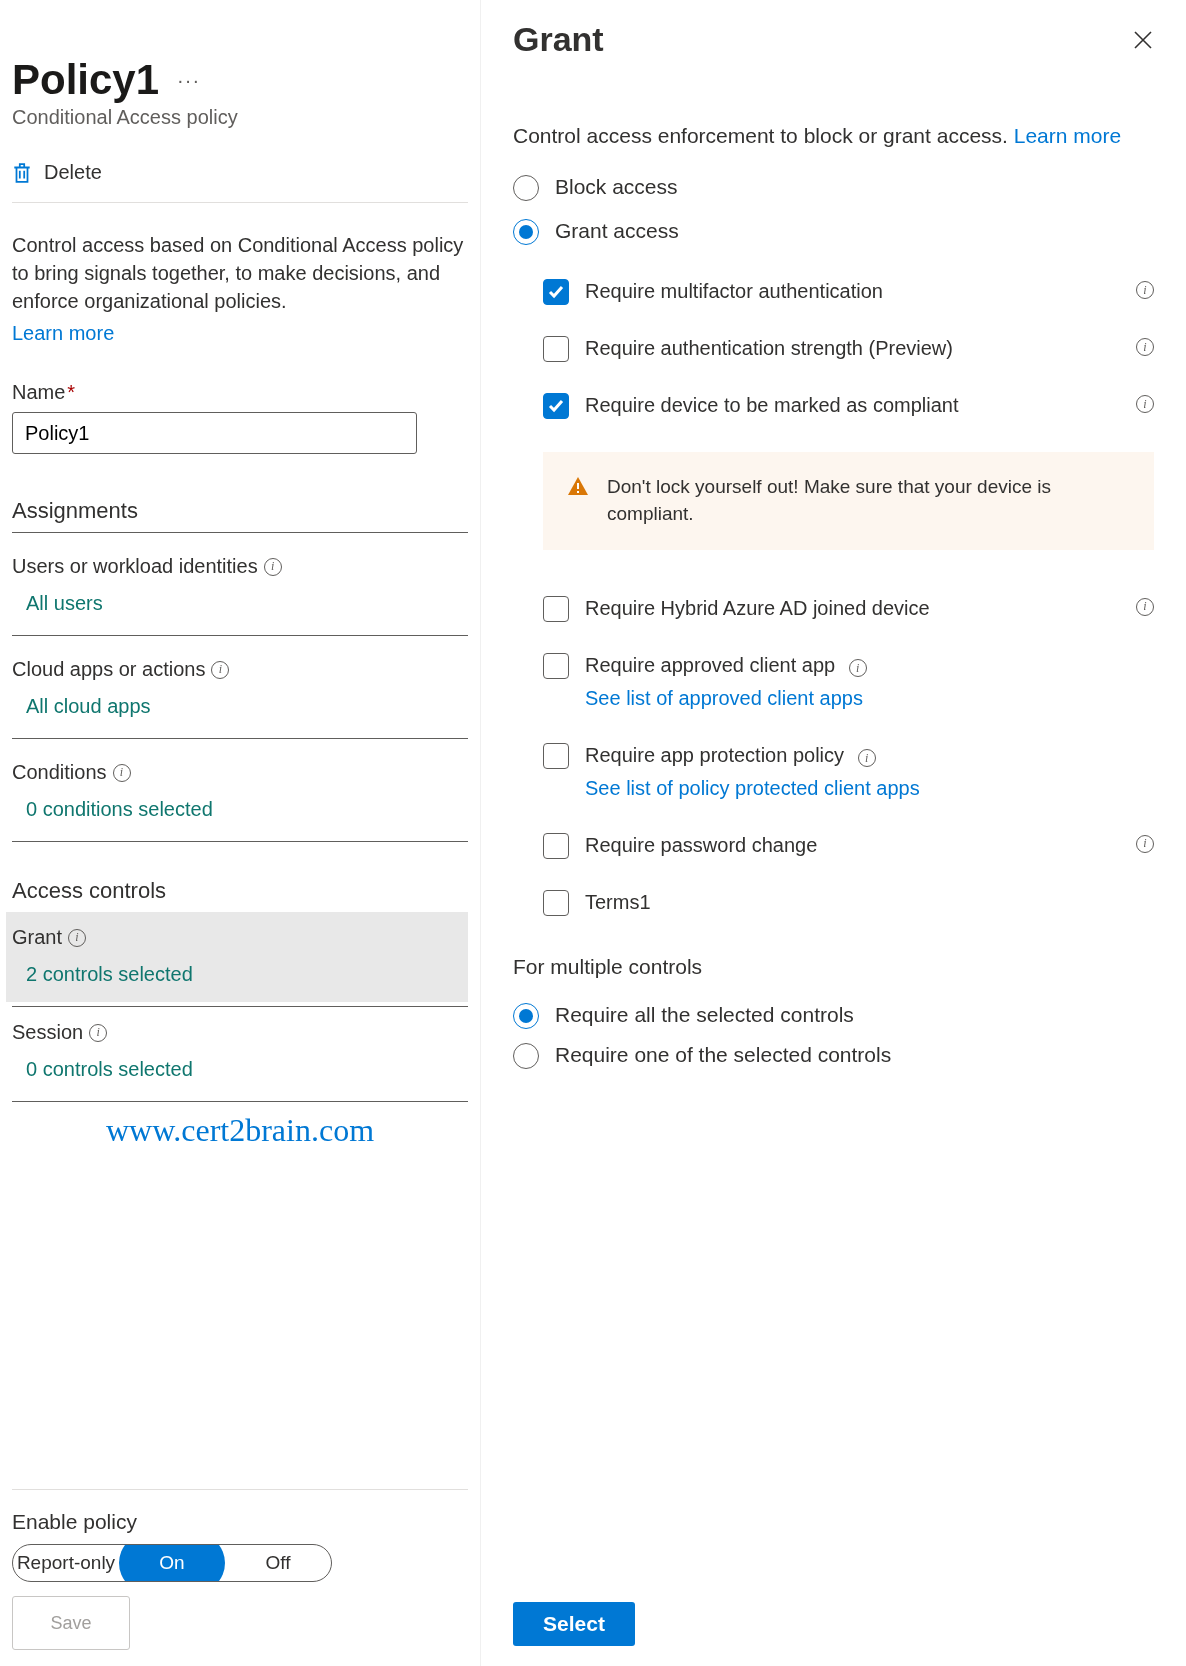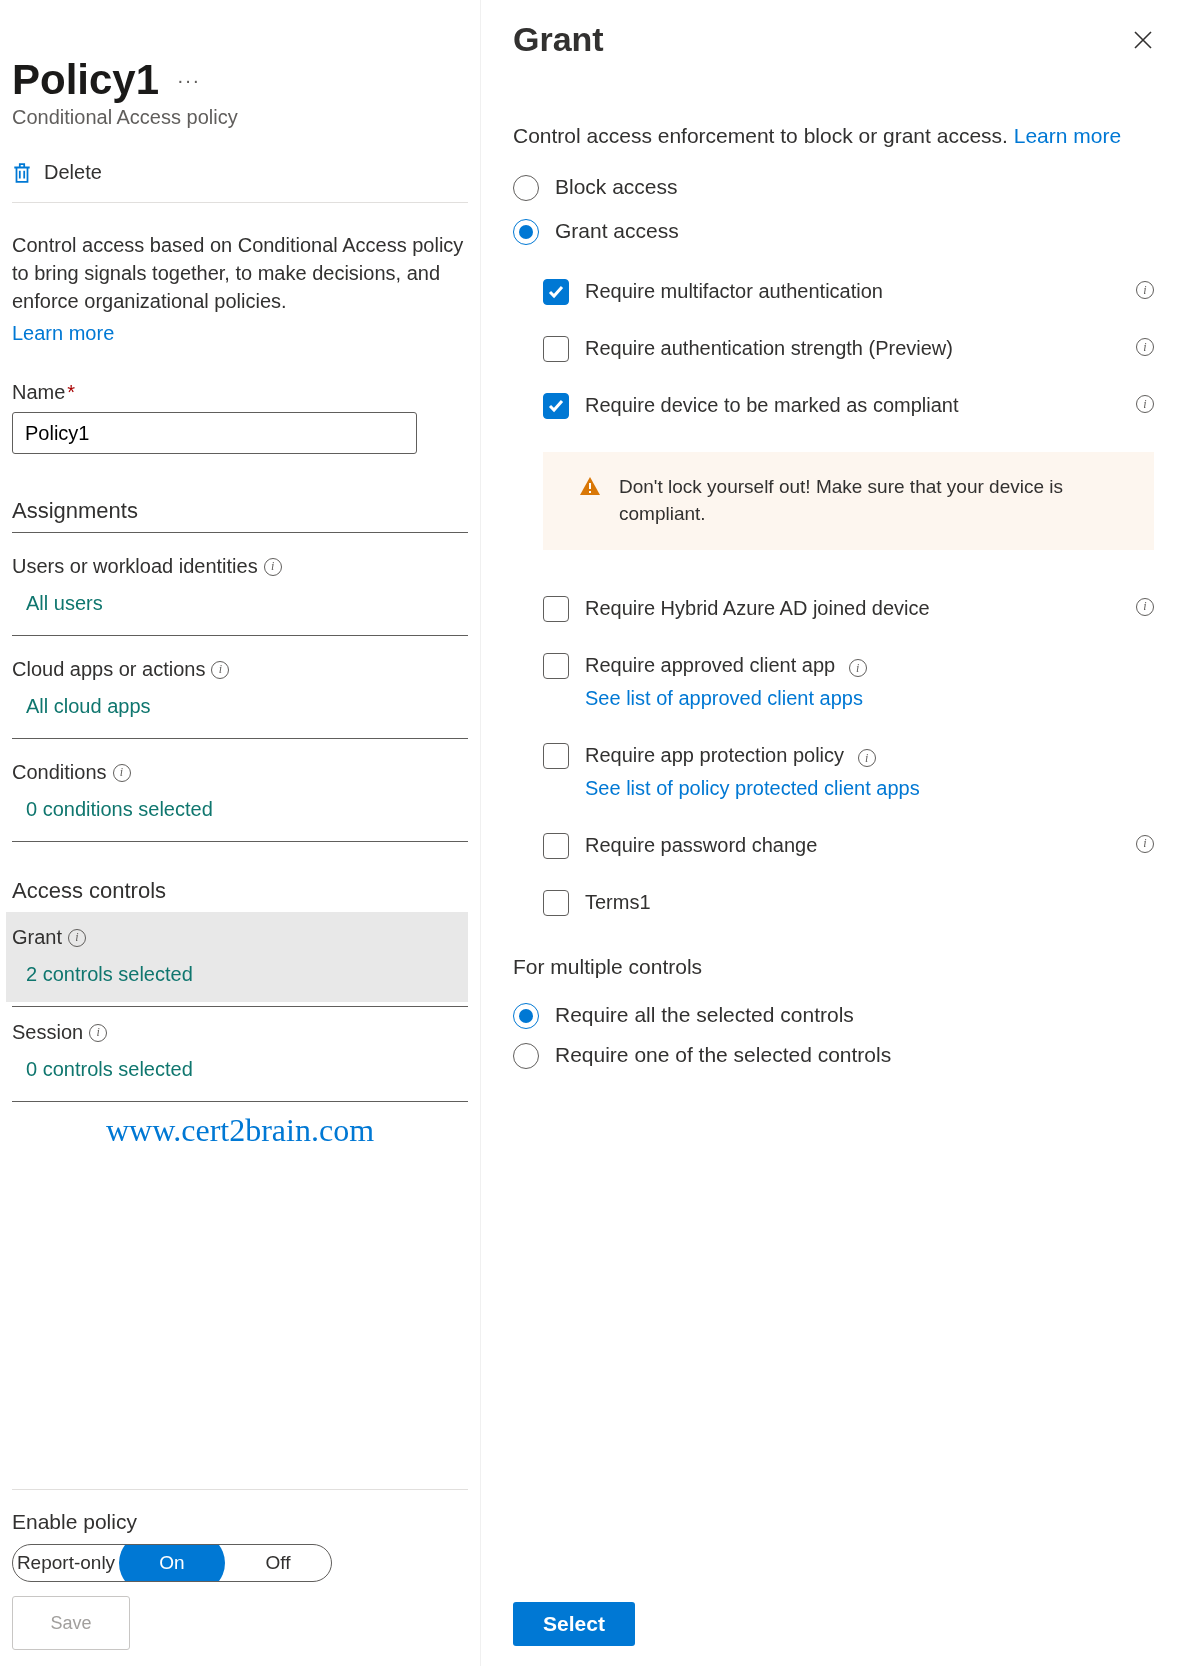--- a/index.html
+++ b/index.html
@@ -159,21 +159,21 @@
     font-size: 12px; color: #605e5c; font-style: italic;
     font-family: Georgia, serif; flex-shrink: 0;
     margin-top: 4px; margin-left: 8px;
   }
   .sublink {
     color: #0078d4; font-size: 20px; margin-top: 4px;
     cursor: pointer; display: block;
   }
   .warning-box {
     background: #fdf6ef; border-radius: 0;
-    padding: 22px 36px; margin-top: 32px;
+    padding: 22px 24px; margin-top: 32px;
     display: flex; gap: 18px; align-items: flex-start;
     font-size: 19px; line-height: 1.4;
   }
   .warn-icon { flex-shrink: 0; margin-top: 2px; }
   .multi-controls-title { font-size: 21px; margin-top: 38px; }
   .right-footer {
     margin-top: auto; padding-top: 20px;
   }
   .select-btn {
     background: #0078d4; color: #fff; border: none;

